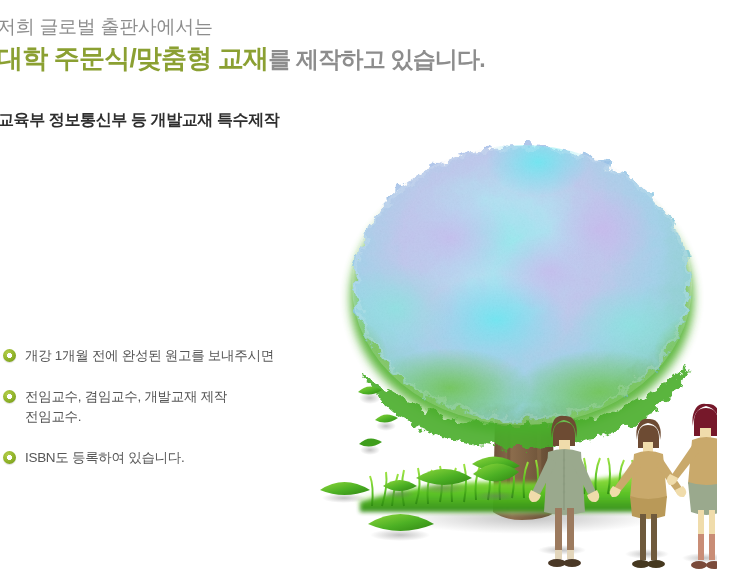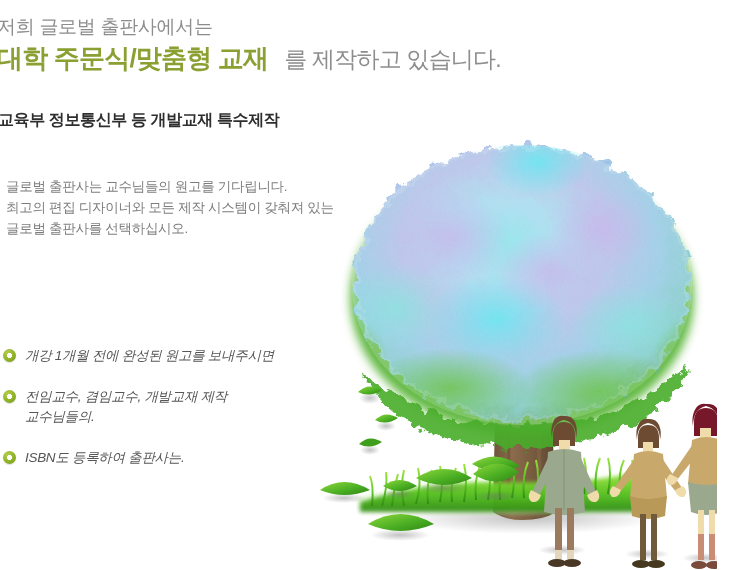--- a/index.html
+++ b/index.html
@@ -38,23 +38,22 @@
     letter-spacing: -0.8px;
     white-space: nowrap;
     margin-top: 2px;
   }
   .headline-accent {
     color: #8ba032;
     font-weight: bold;
   }
   .headline-rest {
     color: #8d8d8d;
-    font-weight: normal;
+    font-weight: bold;
     font-size: 23px;
-    margin-left: 16px;
   }
 
   .subheading {
     position: absolute;
     left: -2px;
     top: 110px;
     font-size: 16px;
     font-weight: bold;
     color: #2e2e2e;
     letter-spacing: -0.4px;
@@ -96,21 +95,21 @@
       radial-gradient(circle at 50% 50%, #ffffff 0 27%, rgba(255,255,255,0) 28%),
       radial-gradient(circle at 35% 30%, #b4ce4a 0%, #8cb026 60%, #6f9118 100%);
     box-shadow: 0 1px 1px rgba(0,0,0,0.13);
   }
   .bullet-text {
     font-size: 13.5px;
     line-height: 20px;
     color: #565656;
     letter-spacing: -0.3px;
   }
-  .bullet-text div { white-space: nowrap; font-style: italic; }
+  .bullet-text div { white-space: nowrap; }
 
   
   .illustration {
     position: absolute;
     left: 300px;
     top: 120px;
     width: 446px;
     height: 450px;
   }
   .illustration svg { display: block; }
@@ -122,47 +121,42 @@
 
   <div class="headline">
     <div class="headline-line1">저희 글로벌 출판사에서는</div>
     <div class="headline-line2">
       <span class="headline-accent">대학 주문식/맞춤형 교재</span><span class="headline-rest">를 제작하고 있습니다.</span>
     </div>
   </div>
 
   <div class="subheading">교육부  정보통신부 등 개발교재 특수제작</div>
 
-  <div class="body-copy">
-    <div>글로벌 출판사는 교수님들의 원고를 기다립니다.</div>
-    <div>최고의 편집 디자이너와 모든 제작 시스템이 갖춰져 있는</div>
-    <div>글로벌 출판사를 선택하십시오.</div>
-  </div>
 
   <div class="bullets">
 
     <div class="bullet-item">
       <span class="bullet-icon"></span>
       <div class="bullet-text">
         <div>개강 1개월 전에 완성된 원고를 보내주시면</div>
       </div>
     </div>
 
     <div class="bullet-item">
       <span class="bullet-icon"></span>
       <div class="bullet-text">
         <div>전임교수, 겸임교수, 개발교재 제작</div>
-        <div>교수님들의.</div>
+        <div>전임교수.</div>
       </div>
     </div>
 
     <div class="bullet-item">
       <span class="bullet-icon"></span>
       <div class="bullet-text">
-        <div>ISBN도 등록하여 출판사는.</div>
+        <div>ISBN도 등록하여 있습니다.</div>
       </div>
     </div>
 
   </div>
 
   <div class="illustration">
     <svg width="446" height="450" viewBox="0 0 446 450" xmlns="http://www.w3.org/2000/svg">
       <defs>
         <radialGradient id="canopyMain" cx="45%" cy="35%" r="68%">
           <stop offset="0%" stop-color="#7fe3ea"></stop>

